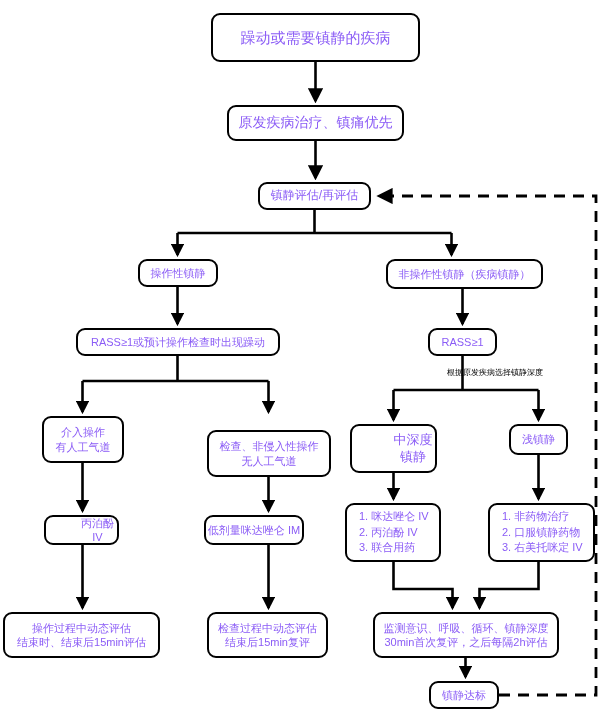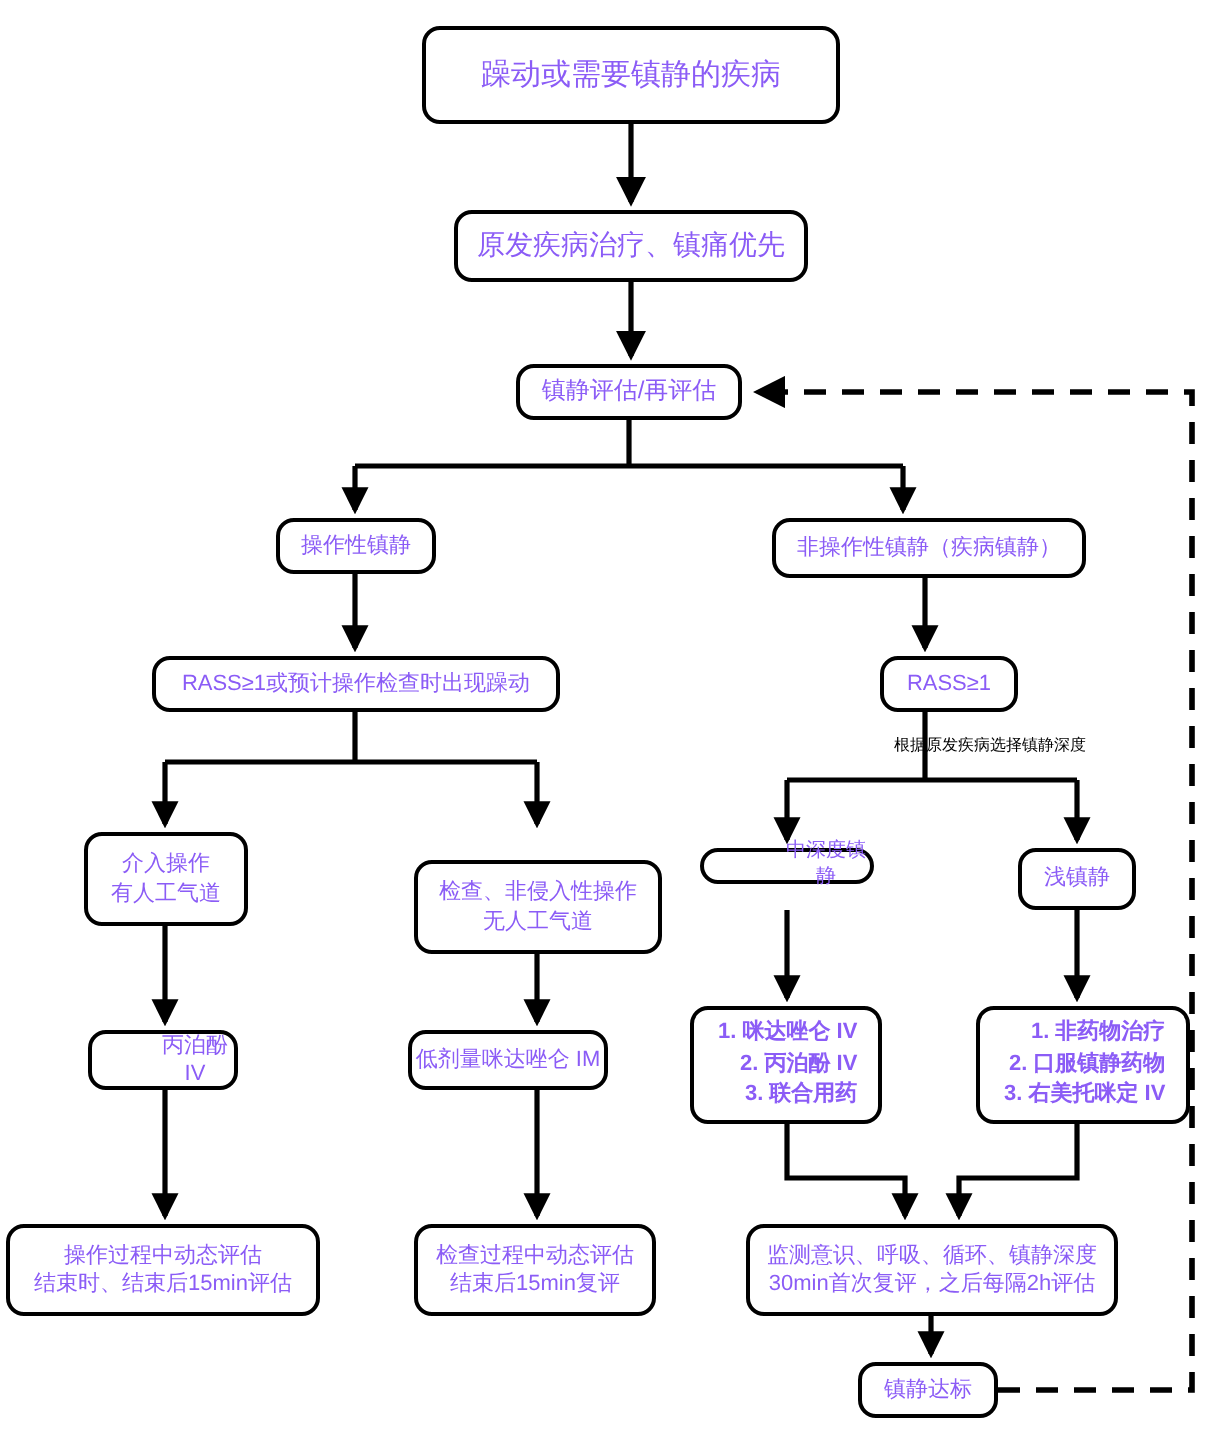--- a/index.html
+++ b/index.html
@@ -33,24 +33,23 @@
     align-items: center;
     justify-content: center;
     text-align: center;
     color: #8b5cf6;
     line-height: 1.28;
     white-space: pre-line;
     z-index: 2;
   }
   .node.list {
     justify-content: flex-start;
-    text-align: right;
+    text-align: left;
     padding-left: 12px;
     line-height: 1.45;
-    font-weight: bold;
   }
   .annot {
     position: absolute;
     color: #000000;
     white-space: nowrap;
     z-index: 2;
   }
 </style>
 </head>
 <body>
@@ -116,26 +115,26 @@
     </g>
   </svg>
 
   <div id="node-layer">
       <div class="node" style="left: 211px; top: 13px; width: 209px; height: 49px; font-size: 15px;">躁动或需要镇静的疾病</div>
       <div class="node" style="left: 227px; top: 105px; width: 177px; height: 36px; font-size: 14px;">原发疾病治疗、镇痛优先</div>
       <div class="node" style="left: 258px; top: 182px; width: 113px; height: 28px; font-size: 12px;">镇静评估/再评估</div>
       <div class="node" style="left: 138px; top: 259px; width: 80px; height: 28px; font-size: 11px;">操作性镇静</div>
       <div class="node" style="left: 386px; top: 259px; width: 157px; height: 30px; font-size: 11px;">非操作性镇静（疾病镇静）</div>
       <div class="node" style="left: 76px; top: 328px; width: 204px; height: 28px; font-size: 11px;">RASS≥1或预计操作检查时出现躁动</div>
-      <div class="node" style="left: 428px; top: 328px; width: 69px; height: 28px; font-size: 11px; margin-left: 12px;">RASS≥1</div>
+      <div class="node" style="left: 428px; top: 328px; width: 69px; height: 28px; font-size: 11px;">RASS≥1</div>
       <div class="node" style="left: 42px; top: 416px; width: 82px; height: 47px; font-size: 11px;">介入操作
 有人工气道</div>
       <div class="node" style="left: 207px; top: 416px; width: 124px; height: 47px; font-size: 11px; margin-top: 14px;">检查、非侵入性操作
 无人工气道</div>
-      <div class="node" style="left: 350px; top: 424px; width: 87px; height: 18px; font-size: 10px; padding-left: 39px;">中深度镇静</div>
+      <div class="node" style="left: 350px; top: 424px; width: 87px; height: 49px; font-size: 13px; padding-left: 39px;">中深度镇静</div>
       <div class="node" style="left: 509px; top: 424px; width: 59px; height: 31px; font-size: 11px;">浅镇静</div>
       <div class="node" style="left: 44px; top: 515px; width: 75px; height: 30px; font-size: 11px; padding-left: 32px;">丙泊酚 IV</div>
       <div class="node" style="left: 204px; top: 515px; width: 100px; height: 30px; font-size: 11px;">低剂量咪达唑仑 IM</div>
       <div class="node list" style="left: 345px; top: 503px; width: 96px; height: 59px; font-size: 11px;">1. 咪达唑仑 IV
 2. 丙泊酚 IV
 3. 联合用药</div>
       <div class="node list" style="left: 488px; top: 503px; width: 107px; height: 59px; font-size: 11px;">1. 非药物治疗
 2. 口服镇静药物
 3. 右美托咪定 IV</div>
       <div class="node" style="left: 3px; top: 612px; width: 157px; height: 46px; font-size: 11px;">操作过程中动态评估

